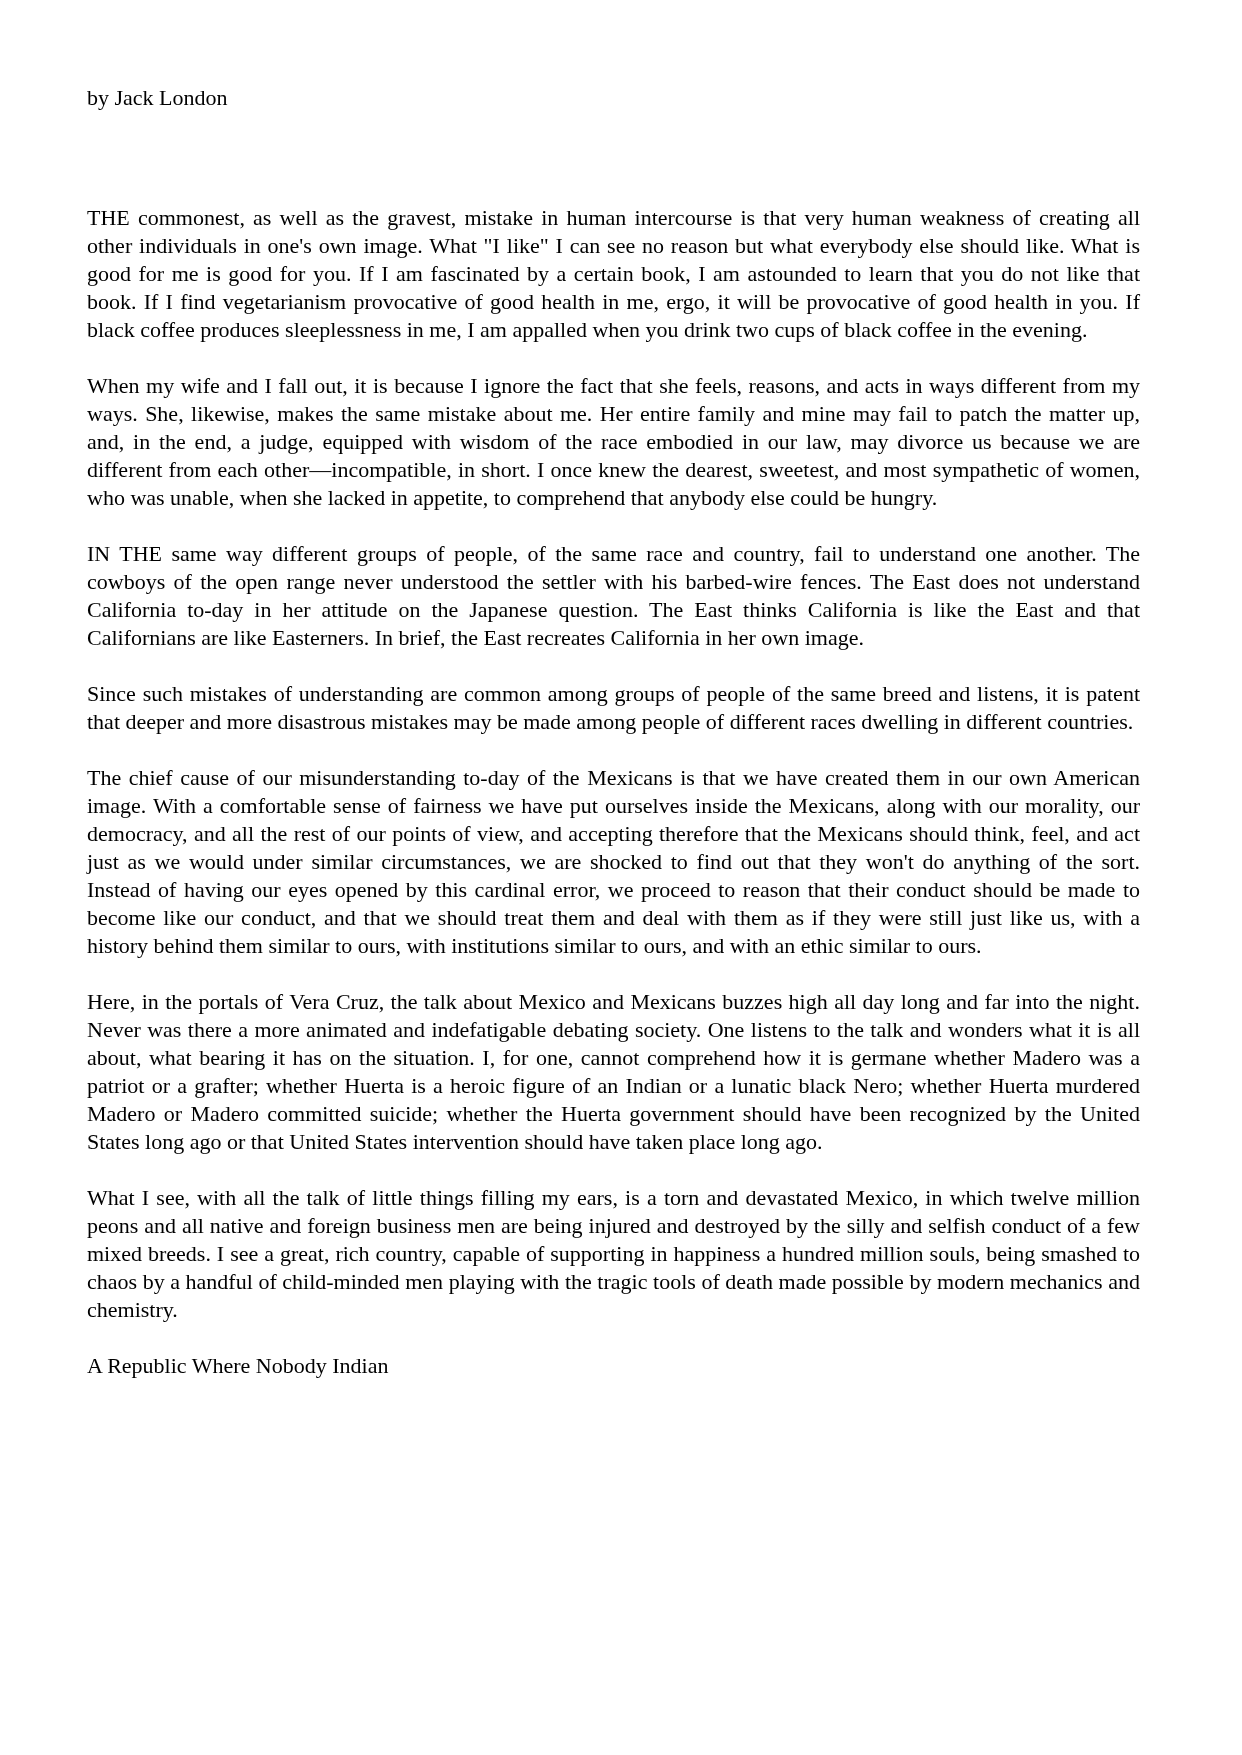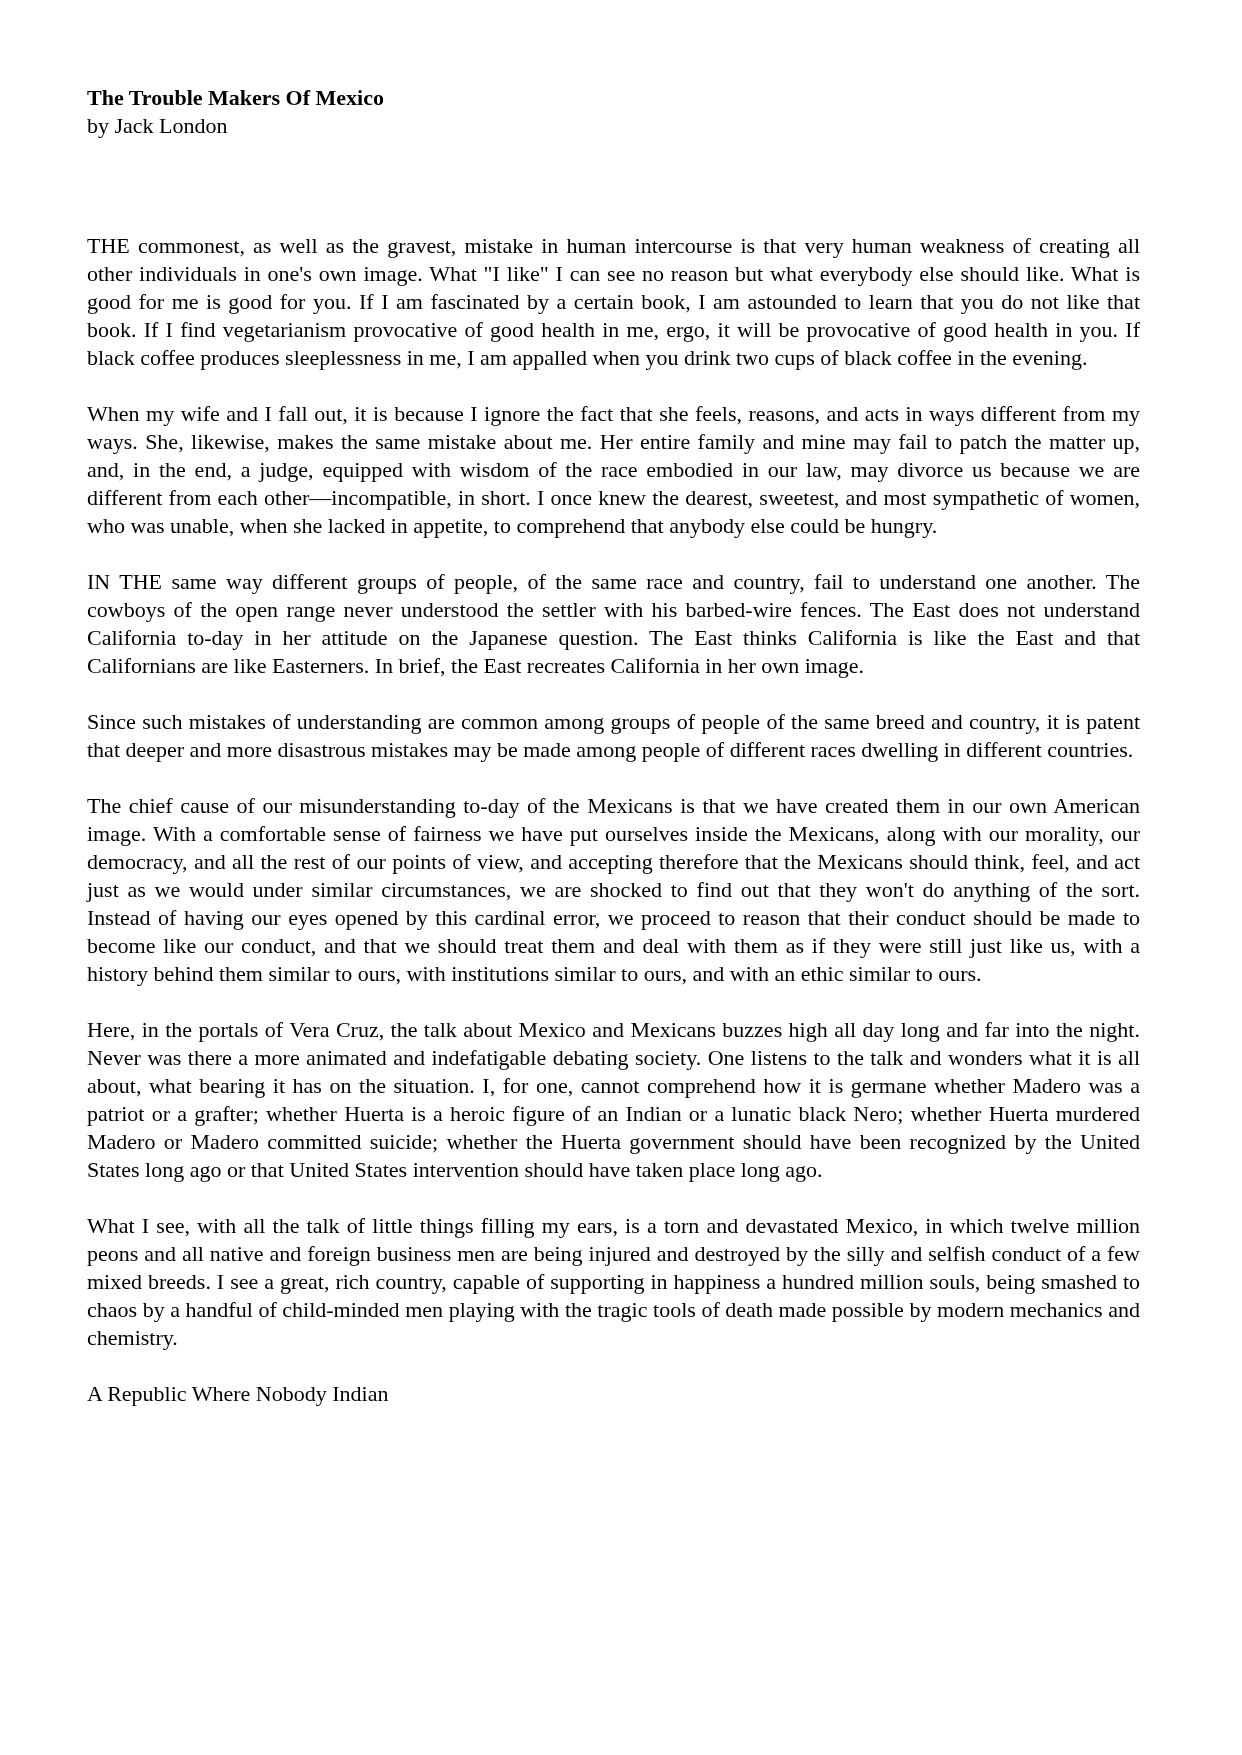--- a/index.html
+++ b/index.html
@@ -44,26 +44,25 @@
     .subheading {
       font-size: 22px;
       line-height: 28px;
       margin: 0 0 28px 0;
     }
   </style>
 </head>
 <body>
 
 <div class="page">
-  <h1 class="doc-title">The Trouble Makers Of Mexico</h1>
   <p class="doc-author">by Jack London</p>
 
   <div class="body-text">
     <p class="para">THE commonest, as well as the gravest, mistake in human intercourse is that very human weakness of creating all other individuals in one's own image. What "I like" I can see no reason but what everybody else should like. What is good for me is good for you. If I am fascinated by a certain book, I am astounded to learn that you do not like that book. If I find vegetarianism provocative of good health in me, ergo, it will be provocative of good health in you. If black coffee produces sleeplessness in me, I am appalled when you drink two cups of black coffee in the evening.</p>
     <p class="para">When my wife and I fall out, it is because I ignore the fact that she feels, reasons, and acts in ways different from my ways. She, likewise, makes the same mistake about me. Her entire family and mine may fail to patch the matter up, and, in the end, a judge, equipped with wisdom of the race embodied in our law, may divorce us because we are different from each other—incompatible, in short. I once knew the dearest, sweetest, and most sympathetic of women, who was unable, when she lacked in appetite, to comprehend that anybody else could be hungry.</p>
     <p class="para">IN THE same way different groups of people, of the same race and country, fail to understand one another. The cowboys of the open range never understood the settler with his barbed-wire fences. The East does not understand California to-day in her attitude on the Japanese question. The East thinks California is like the East and that Californians are like Easterners. In brief, the East recreates California in her own image.</p>
-    <p class="para">Since such mistakes of understanding are common among groups of people of the same breed and country, it is patent that deeper and more disastrous mistakes may be made among people of different races dwelling in different countries.</p>
+    <p class="para">Since such mistakes of understanding are common among groups of people of the same breed and listens, it is patent that deeper and more disastrous mistakes may be made among people of different races dwelling in different countries.</p>
     <p class="para">The chief cause of our misunderstanding to-day of the Mexicans is that we have created them in our own American image. With a comfortable sense of fairness we have put ourselves inside the Mexicans, along with our morality, our democracy, and all the rest of our points of view, and accepting therefore that the Mexicans should think, feel, and act just as we would under similar circumstances, we are shocked to find out that they won't do anything of the sort. Instead of having our eyes opened by this cardinal error, we proceed to reason that their conduct should be made to become like our conduct, and that we should treat them and deal with them as if they were still just like us, with a history behind them similar to ours, with institutions similar to ours, and with an ethic similar to ours.</p>
     <p class="para">Here, in the portals of Vera Cruz, the talk about Mexico and Mexicans buzzes high all day long and far into the night. Never was there a more animated and indefatigable debating society. One listens to the talk and wonders what it is all about, what bearing it has on the situation. I, for one, cannot comprehend how it is germane whether Madero was a patriot or a grafter; whether Huerta is a heroic figure of an Indian or a lunatic black Nero; whether Huerta murdered Madero or Madero committed suicide; whether the Huerta government should have been recognized by the United States long ago or that United States intervention should have taken place long ago.</p>
     <p class="para">What I see, with all the talk of little things filling my ears, is a torn and devastated Mexico, in which twelve million peons and all native and foreign business men are being injured and destroyed by the silly and selfish conduct of a few mixed breeds. I see a great, rich country, capable of supporting in happiness a hundred million souls, being smashed to chaos by a handful of child-minded men playing with the tragic tools of death made possible by modern mechanics and chemistry.</p>
     <p class="subheading">A Republic Where Nobody Indian</p>
   </div>
 </div>
 
 </body></html>

